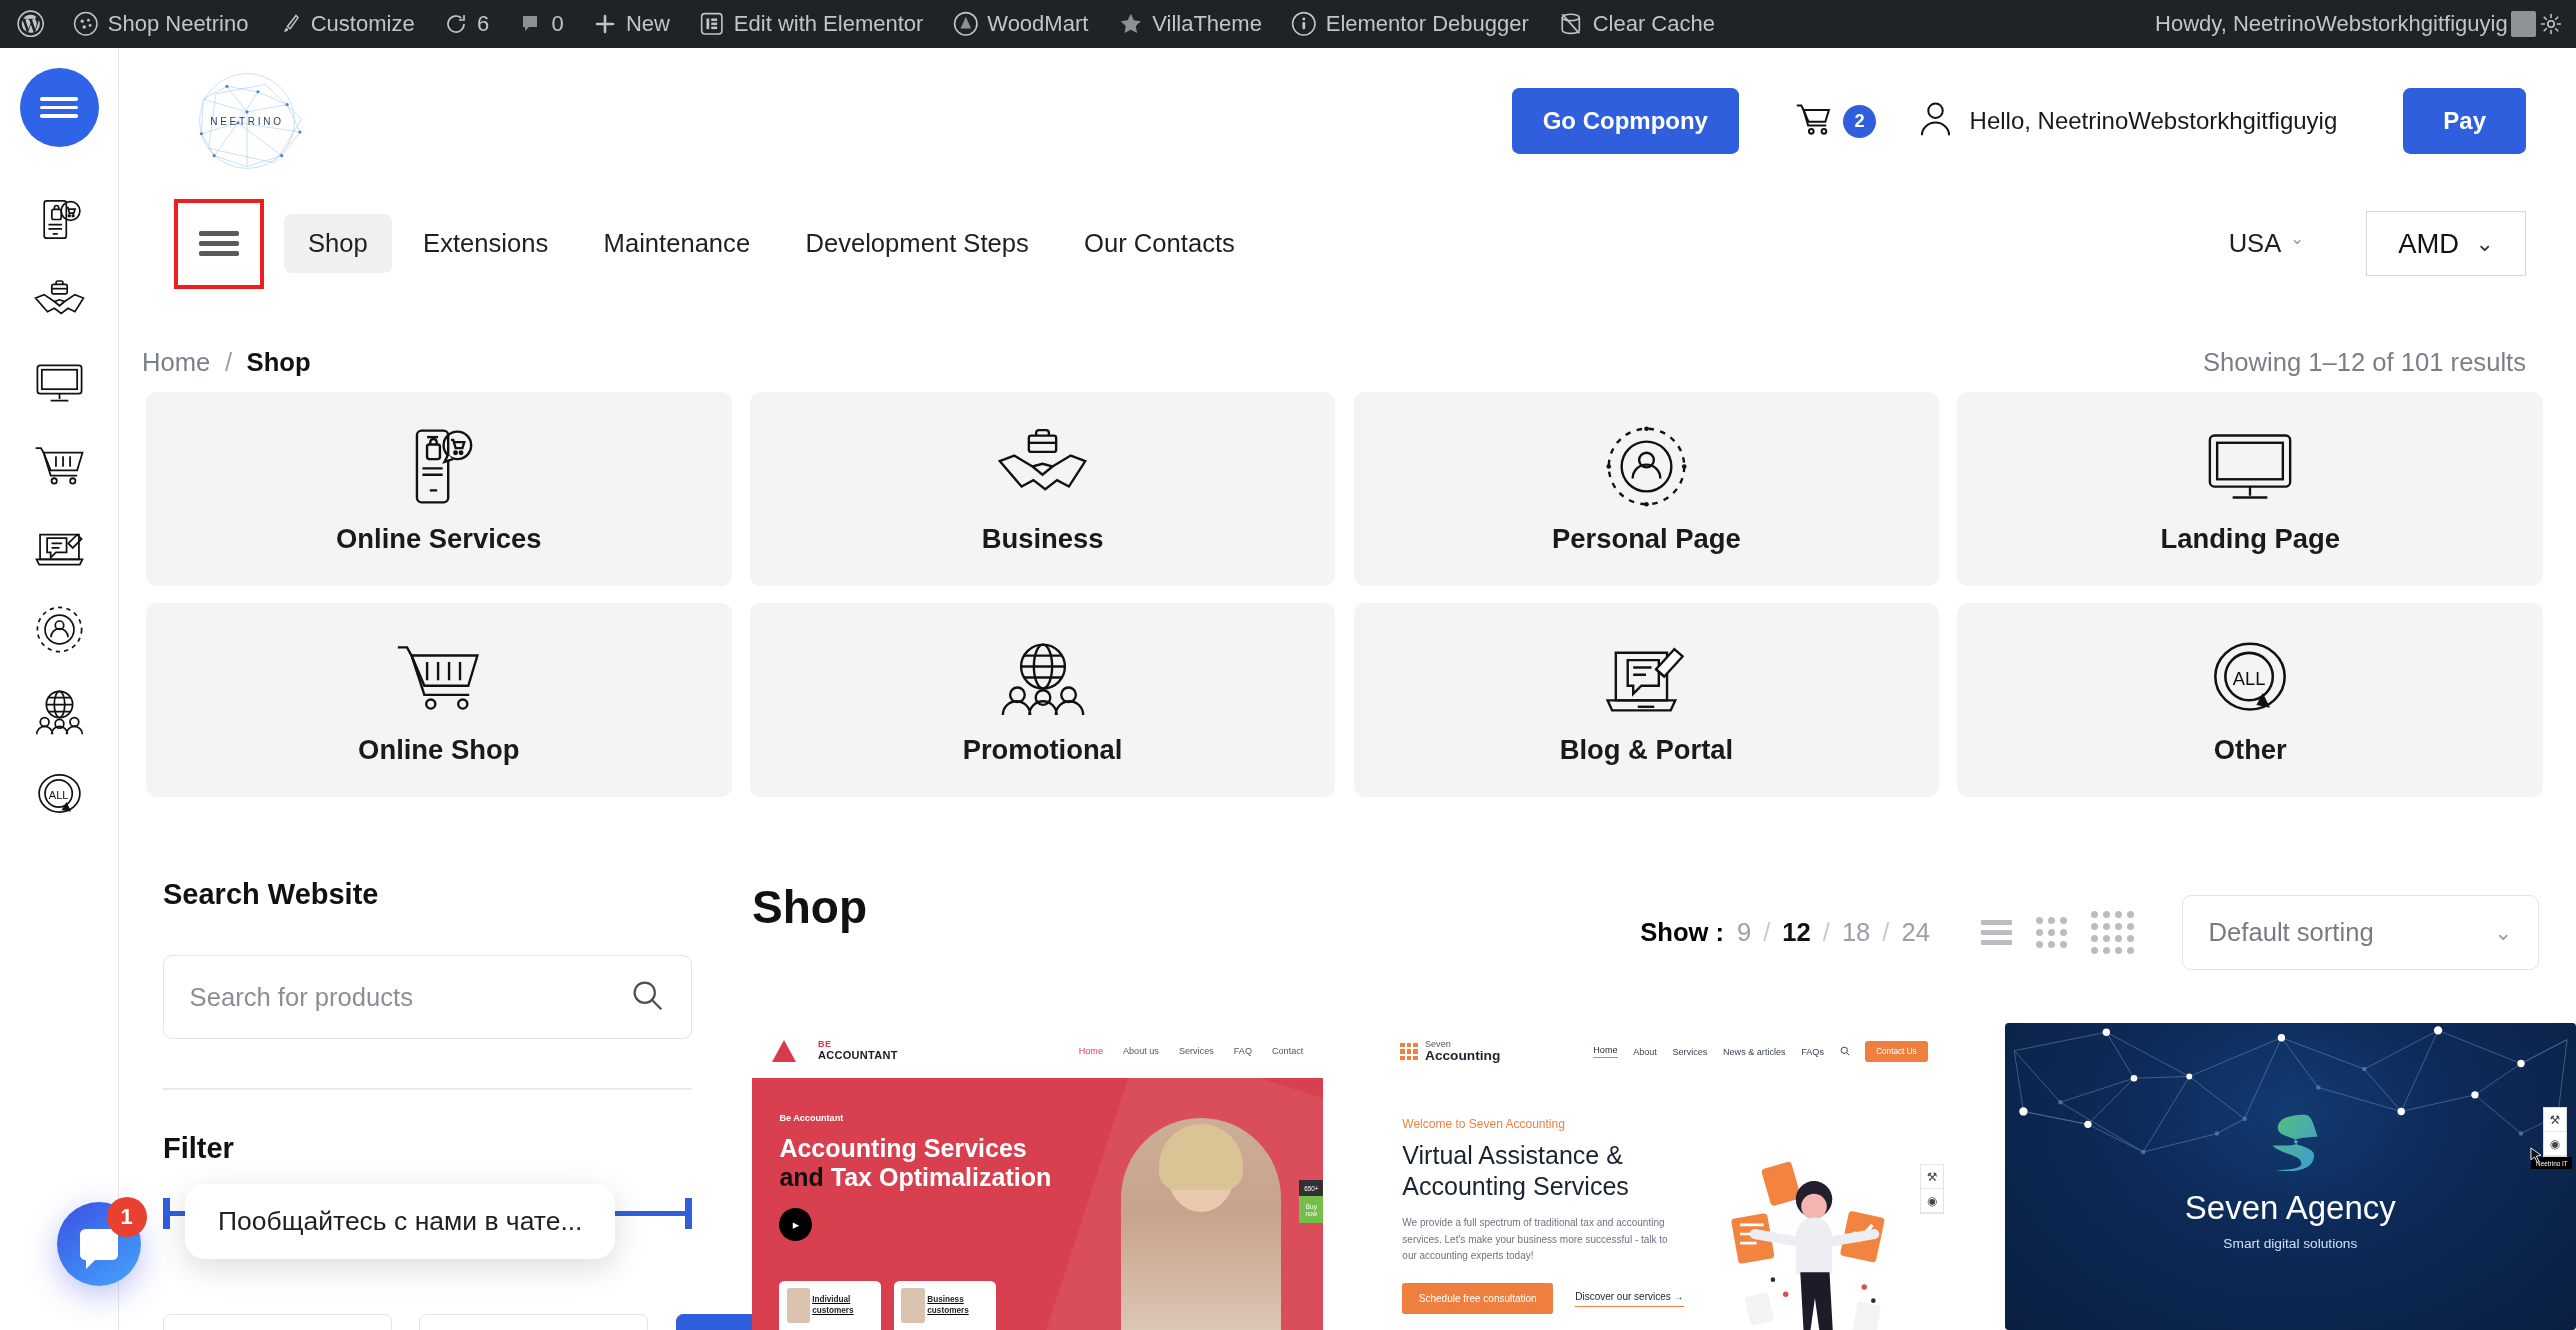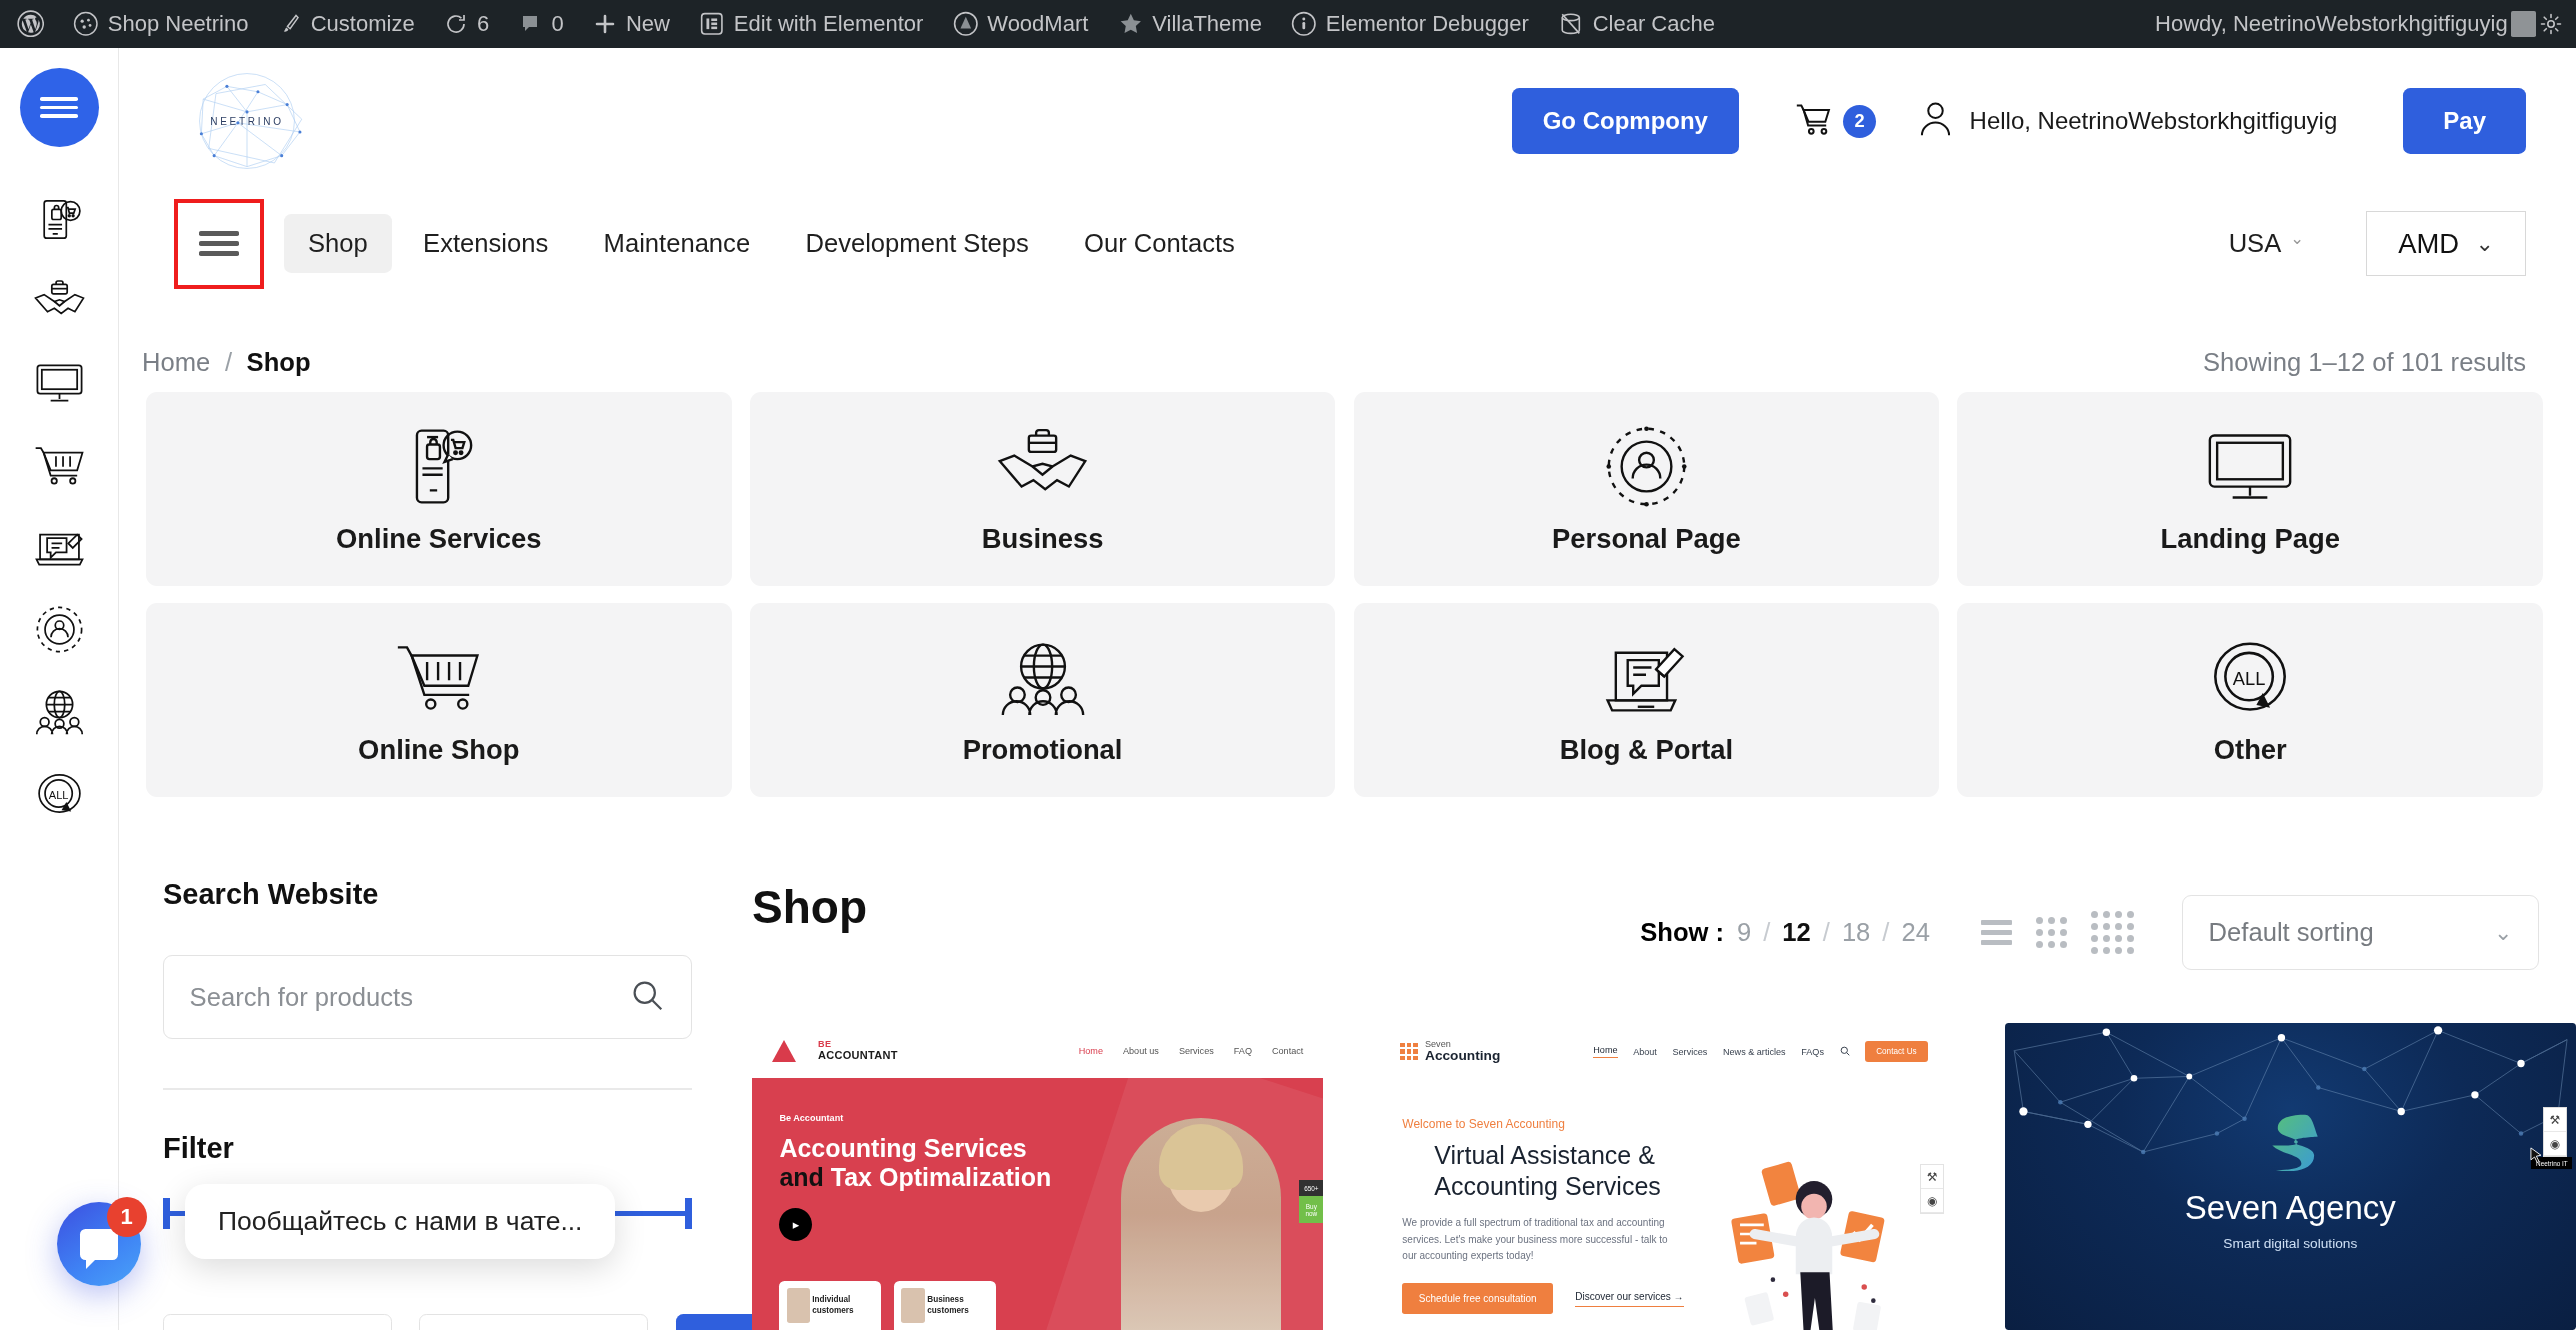--- a/index.html
+++ b/index.html
@@ -311,21 +311,21 @@
     background: #e8c6a8;
   }
   .p1-person::after {
     content: ''; position: absolute; left: 50%; top: 5.5px; transform: translateX(-50%);
     width: 84px; height: 66px; border-radius: 42px 42px 18.3px 18.3px;
     background: #d8c08f;
   }
   .p1-cards { position: absolute; left: 27.4px; bottom: 0; display: flex; gap: 12.8px; }
   .p1-minicard {
     width: 102px; height: 49px; background: #fff; border-radius: 5.5px 5.5px 0 0;
-    display: flex; align-items: center; gap: 2px; padding: 7.3px;
+    display: flex; align-items: center; gap: 2px; padding: 7.3px; text-decoration: underline;
   }
   .p1-mc-img { width: 31px; height: 35px; background: #d9c2ae; border-radius: 2.7px; }
   .p1-mc-t { font-size: 8.2px; color: #222; font-weight: bold; line-height: 1.25; }
   .p1-side {
     position: absolute; right: 0; top: 102px; width: 24px;
   }
   .p1-side .blk { background: #222; color: #fff; font-size: 6.4px; padding: 4.6px 1.8px; text-align: center; }
   .p1-side .grn { background: #68bb3c; color: #fff; font-size: 6.4px; padding: 6.4px 1.8px; text-align: center; }
 
   
@@ -335,21 +335,21 @@
   .p2-grid { display: grid; grid-template-columns: repeat(3, 4.6px); gap: 1.8px; }
   .p2-grid i { display: block; width: 4.6px; height: 4.6px; background: #ef8040; }
   .p2-name { line-height: 1.05; }
   .p2-name .l1 { font-size: 9.1px; color: #555; }
   .p2-name .l2 { font-size: 13.7px; color: #1a2330; font-weight: bold; }
   .p2-nav { margin-left: auto; display: flex; align-items: center; gap: 15.6px; font-size: 9.1px; color: #3a4350; }
   .p2-nav .cur { color: #1a2330; border-bottom: 1.8px solid #ef8040; padding-bottom: 1.8px; }
   .p2-cta { background: #ef7f3f; color: #fff; font-size: 8.2px; padding: 6.4px 11px; border-radius: 3px; }
   .p2-body { padding: 37px 0 0 24px; position: relative; height: 251px; }
   .p2-kicker { font-size: 12px; color: #ef7f3f; }
-  .p2-h1 { font-size: 25px; color: #1a2330; line-height: 1.25; margin-top: 9.1px; margin-left: 32px; }
+  .p2-h1 { font-size: 25px; color: #1a2330; line-height: 1.25; margin-top: 9.1px; }
   .p2-p { font-size: 10px; color: #6b7280; line-height: 1.65; margin-top: 12.8px; width: 274px; }
   .p2-btns { display: flex; align-items: center; gap: 22px; margin-top: 18.3px; }
   .p2-btn { background: #ef7f3f; color: #fff; font-size: 10px; padding: 10px 16.5px; border-radius: 2.7px; }
   .p2-link { font-size: 10px; color: #1a2330; border-bottom: 1.8px solid #ef7f3f; padding-bottom: 3.7px; }
   .p2-illus { position: absolute; right: 49px; top: 70px; width: 174px; height: 210px; }
   .p2-tools {
     position: absolute; right: 5.5px; top: 84px;
     width: 24px; background: #fff; border: 0.9px solid #e3e3e3;
   }
   .p2-tools div {

